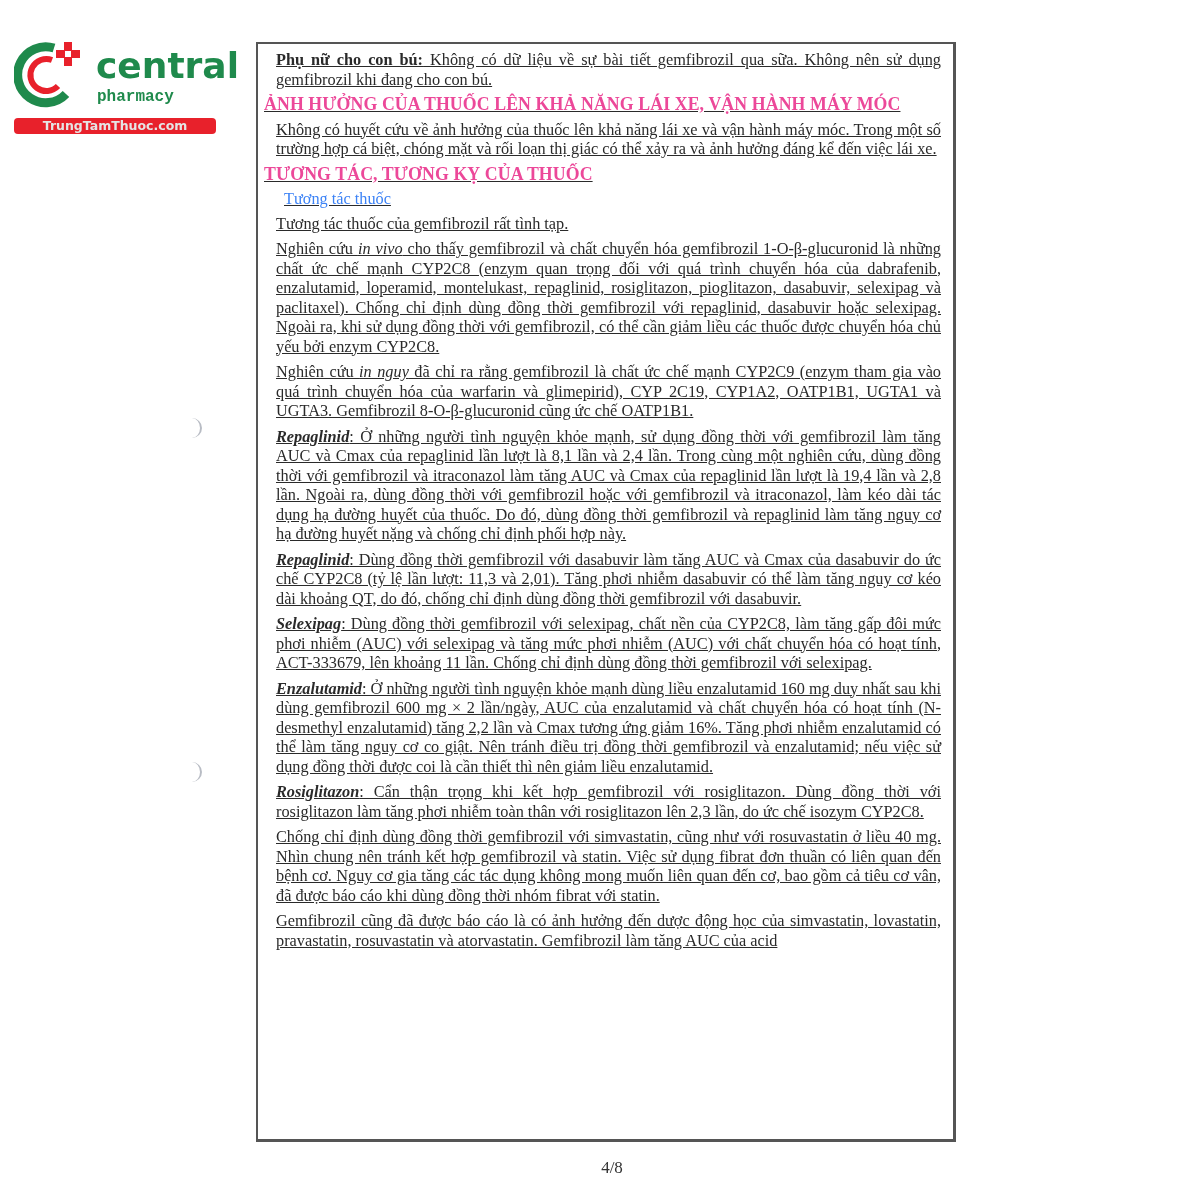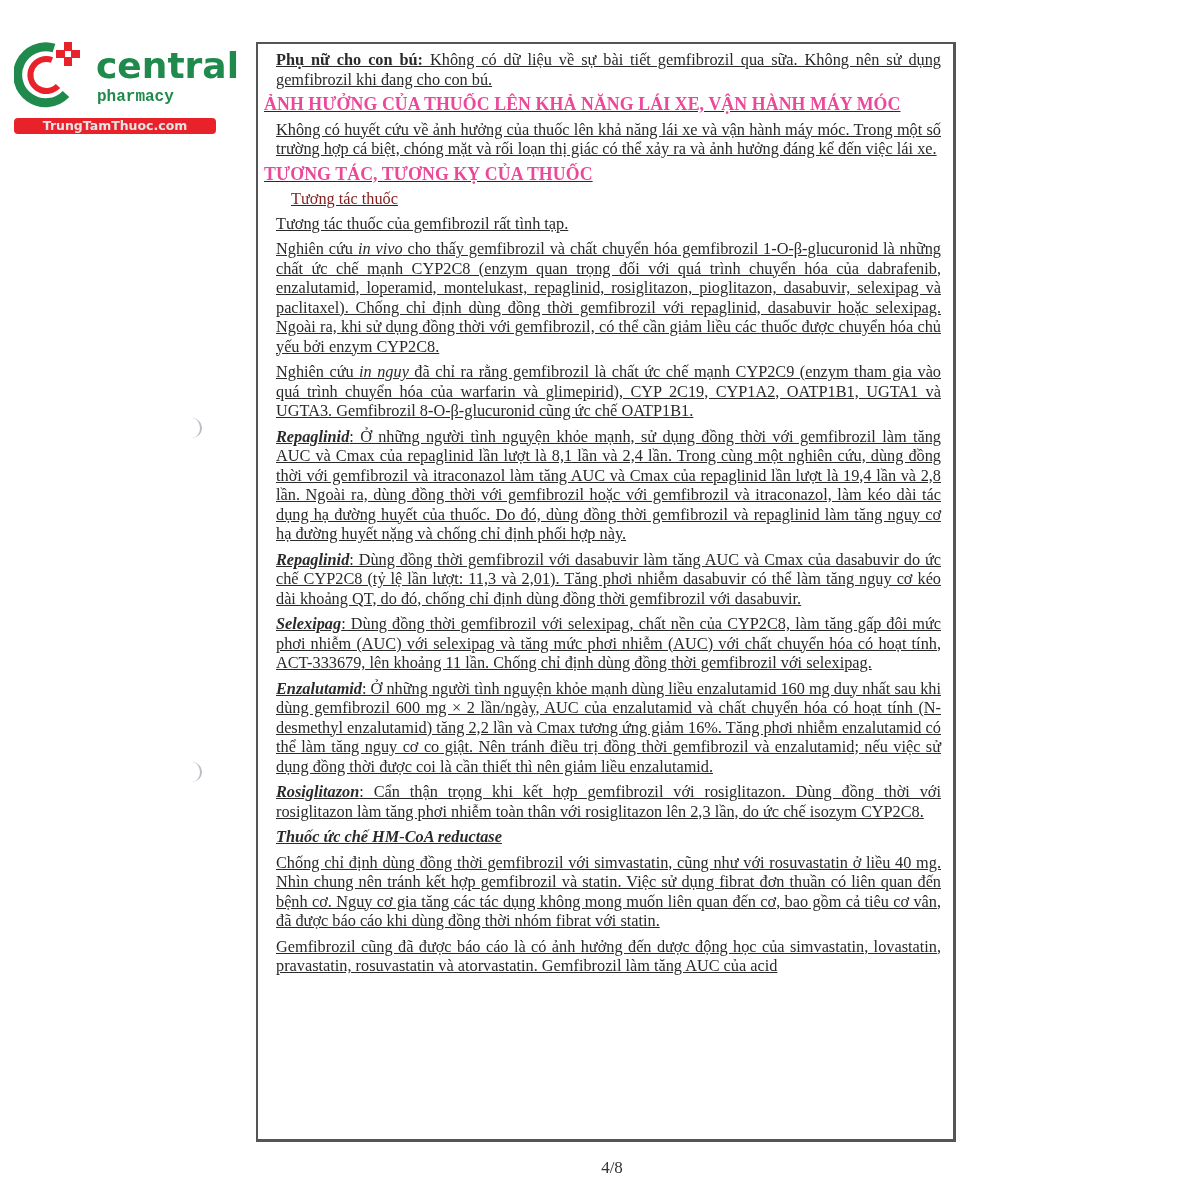--- a/index.html
+++ b/index.html
@@ -14,21 +14,21 @@
   .logo-pill { position: absolute; left: 6px; top: 80px; width: 202px; height: 16px; background: #e8212b; border-radius: 4px; color: #e5e5e5; font-family: "DejaVu Sans", sans-serif; font-weight: bold; font-size: 12.5px; line-height: 16px; text-align: center; }
   .binder-mark { position: absolute; width: 10px; height: 20px; border-right: 2px solid #b8bcc4; border-radius: 0 10px 10px 0; }
   .page-box {
     position: absolute; left: 256px; top: 42px; width: 700px; height: 1100px;
     border: 2px solid #555; border-right-width: 3px; border-bottom-width: 3px; box-sizing: border-box; overflow: hidden;
     padding: 6px 12px 0 18px;
     font-size: 16.3px; line-height: 19.5px; text-decoration: underline;
   }
   p { margin: 0 0 6px 0; text-align: justify; text-align-last: left; }
   .h1 { font-weight: bold; font-size: 17.8px; margin: 3px 0 5px -12px; letter-spacing: 0.1px; color: #ec4899; }
-  .h2 { color: #7f1d1d; margin: 0 0 5px 15px; }
+  .h2 { color: #3b82f6; margin: 0 0 5px 8px; }
   .sub-h { font-weight: bold; font-style: italic; margin: 2px 0 6px 0; }
   b.lead { font-weight: bold; }
   i.lead { font-weight: bold; font-style: italic; }
   .page-num { position: absolute; top: 1158px; left: 0; width: 1224px; text-align: center; font-size: 17px; color: #333; }
 </style>
 </head>
 <body>
 
 <div class="logo">
   <svg class="logo-mark" viewBox="0 0 72 72">
@@ -63,18 +63,17 @@
   <p><i class="lead">Repaglinid</i><span>: Ở những người tình nguyện khỏe mạnh, sử dụng đồng thời với gemfibrozil làm tăng AUC và Cmax của repaglinid lần lượt là 8,1 lần và 2,4 lần. Trong cùng một nghiên cứu, dùng đồng thời với gemfibrozil và itraconazol làm tăng AUC và Cmax của repaglinid lần lượt là 19,4 lần và 2,8 lần. Ngoài ra, dùng đồng thời với gemfibrozil hoặc với gemfibrozil và itraconazol, làm kéo dài tác dụng hạ đường huyết của thuốc. Do đó, dùng đồng thời gemfibrozil và repaglinid làm tăng nguy cơ hạ đường huyết nặng và chống chỉ định phối hợp này.</span></p>
 
   <p><i class="lead">Repaglinid</i><span>: Dùng đồng thời gemfibrozil với dasabuvir làm tăng AUC và Cmax của dasabuvir do ức chế CYP2C8 (tỷ lệ lần lượt: 11,3 và 2,01). Tăng phơi nhiễm dasabuvir có thể làm tăng nguy cơ kéo dài khoảng QT, do đó, chống chỉ định dùng đồng thời gemfibrozil với dasabuvir.</span></p>
 
   <p><i class="lead">Selexipag</i><span>: Dùng đồng thời gemfibrozil với selexipag, chất nền của CYP2C8, làm tăng gấp đôi mức phơi nhiễm (AUC) với selexipag và tăng mức phơi nhiễm (AUC) với chất chuyển hóa có hoạt tính, ACT-333679, lên khoảng 11 lần. Chống chỉ định dùng đồng thời gemfibrozil với selexipag.</span></p>
 
   <p><i class="lead">Enzalutamid</i><span>: Ở những người tình nguyện khỏe mạnh dùng liều enzalutamid 160 mg duy nhất sau khi dùng gemfibrozil 600 mg × 2 lần/ngày, AUC của enzalutamid và chất chuyển hóa có hoạt tính (N-desmethyl enzalutamid) tăng 2,2 lần và Cmax tương ứng giảm 16%. Tăng phơi nhiễm enzalutamid có thể làm tăng nguy cơ co giật. Nên tránh điều trị đồng thời gemfibrozil và enzalutamid; nếu việc sử dụng đồng thời được coi là cần thiết thì nên giảm liều enzalutamid.</span></p>
 
   <p><i class="lead">Rosiglitazon</i><span>: Cẩn thận trọng khi kết hợp gemfibrozil với rosiglitazon. Dùng đồng thời với rosiglitazon làm tăng phơi nhiễm toàn thân với rosiglitazon lên 2,3 lần, do ức chế isozym CYP2C8.</span></p>
 
-  <p class="sub-h">Thuốc ức chế HM-CoA reductase</p>
   <p>Chống chỉ định dùng đồng thời gemfibrozil với simvastatin, cũng như với rosuvastatin ở liều 40 mg. Nhìn chung nên tránh kết hợp gemfibrozil và statin. Việc sử dụng fibrat đơn thuần có liên quan đến bệnh cơ. Nguy cơ gia tăng các tác dụng không mong muốn liên quan đến cơ, bao gồm cả tiêu cơ vân, đã được báo cáo khi dùng đồng thời nhóm fibrat với statin.</p>
   <p>Gemfibrozil cũng đã được báo cáo là có ảnh hưởng đến dược động học của simvastatin, lovastatin, pravastatin, rosuvastatin và atorvastatin. Gemfibrozil làm tăng AUC của acid</p>
 </div>
 
 <div class="page-num">4/8</div>
 
 </body></html>

